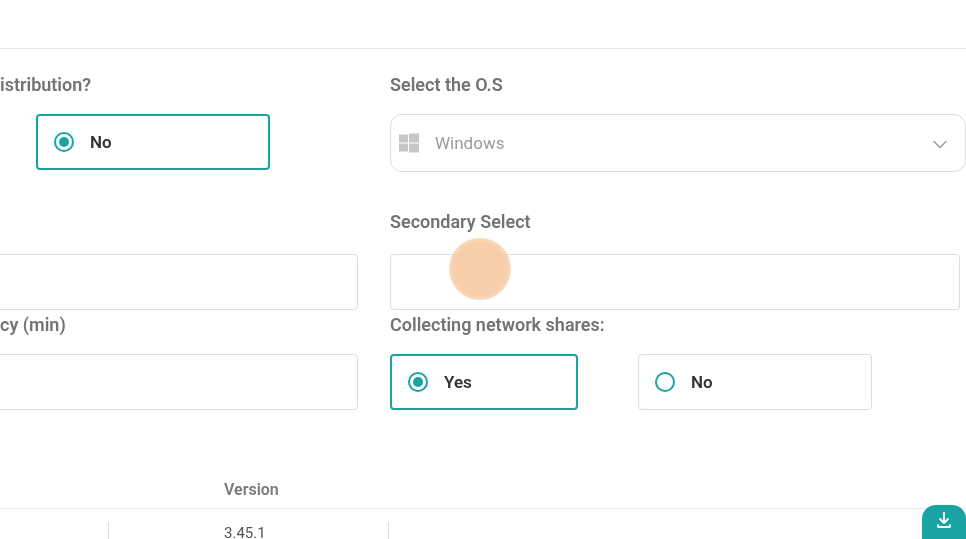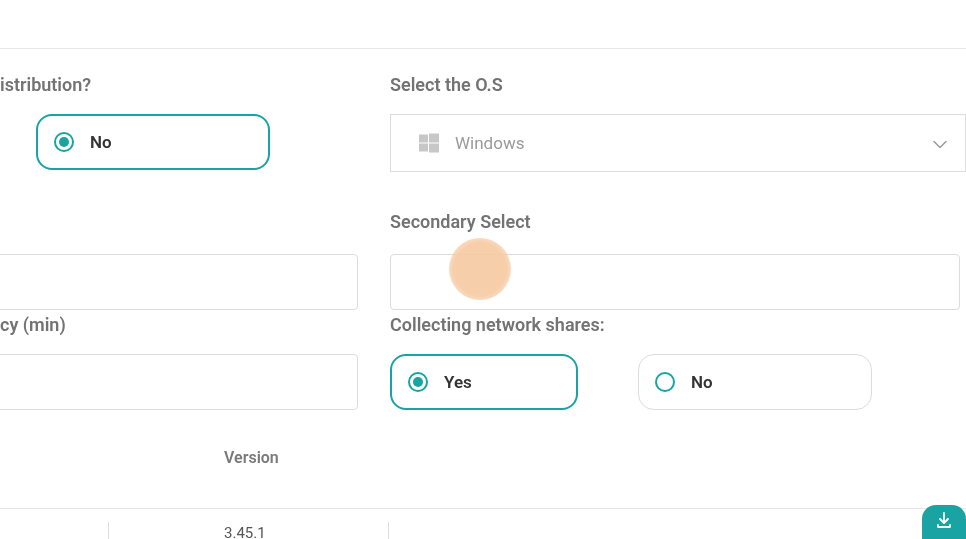--- a/index.html
+++ b/index.html
@@ -2,44 +2,44 @@
 <html><head>
 <meta charset="utf-8">
 <style>
   * { box-sizing: border-box; margin: 0; padding: 0; }
   html, body { width: 966px; height: 539px; font-family: -apple-system, BlinkMacSystemFont, "Segoe UI", Roboto, Arial, sans-serif; background: #fff; color: #333; overflow: hidden; position: relative; }
   .divider-top { position: absolute; left: 0; right: 0; top: 48px; height: 1px; background: #e6e6e6; }
   .label { font-size: 18px; font-weight: 600; color: #737373; position: absolute; }
   .radio-box {
     position: absolute;
     border: 2px solid #1aa3a3;
-    border-radius: 16px;
+    border-radius: 4px;
     display: flex;
     align-items: center;
     padding-left: 16px;
     cursor: pointer;
     background: #fff;
   }
   .radio-box.unselected { border: 1px solid #dcdcdc; }
   .radio-circle {
     width: 20px; height: 20px; border-radius: 50%;
     border: 2px solid #1aa3a3;
     display: flex; align-items: center; justify-content: center;
     margin-right: 16px;
   }
   .radio-circle.unselected { border: 2px solid #1aa3a3; }
   .radio-dot { width: 10px; height: 10px; border-radius: 50%; background: #1aa3a3; }
   .radio-text { font-size: 17px; font-weight: 600; color: #333; }
   .select-box {
     position: absolute;
     border: 1px solid #dcdcdc;
-    border-radius: 0;
+    border-radius: 12px;
     display: flex;
     align-items: center;
-    padding: 0 28px;
+    padding: 0 8px;
     background: #fff;
     cursor: pointer;
   }
   .chevron {
     position: absolute; right: 18px; top: 50%; transform: translateY(-50%);
   }
   .text-input {
     position: absolute;
     border: 1px solid #dcdcdc;
     border-radius: 4px;
@@ -47,21 +47,21 @@
     padding: 0 12px;
   }
   .cursor-highlight {
     position: absolute;
     width: 62px; height: 62px; border-radius: 50%;
     background: radial-gradient(circle, #f6c9a0 0%, #f6c9a0 60%, rgba(246,201,160,0) 100%);
     opacity: 0.9;
     pointer-events: none;
   }
   .col-header {
-    position: absolute; font-size: 16px; font-weight: 600; color: #7a7a7a;
+    position: absolute; font-size: 16px; font-weight: 600; color: #7a7a7a; margin-top: 32px;
   }
   .row-divider {
     position: absolute; height: 1px; background: #e6e6e6; left: 0; right: 0;
   }
   .vsep { position: absolute; width: 1px; height: 20px; background: #dcdcdc; }
   .cell { position: absolute; font-size: 15px; color: #555; }
   .download-btn {
     position: absolute;
     width: 44px; height: 34px;
     background: #1aa3a3;

